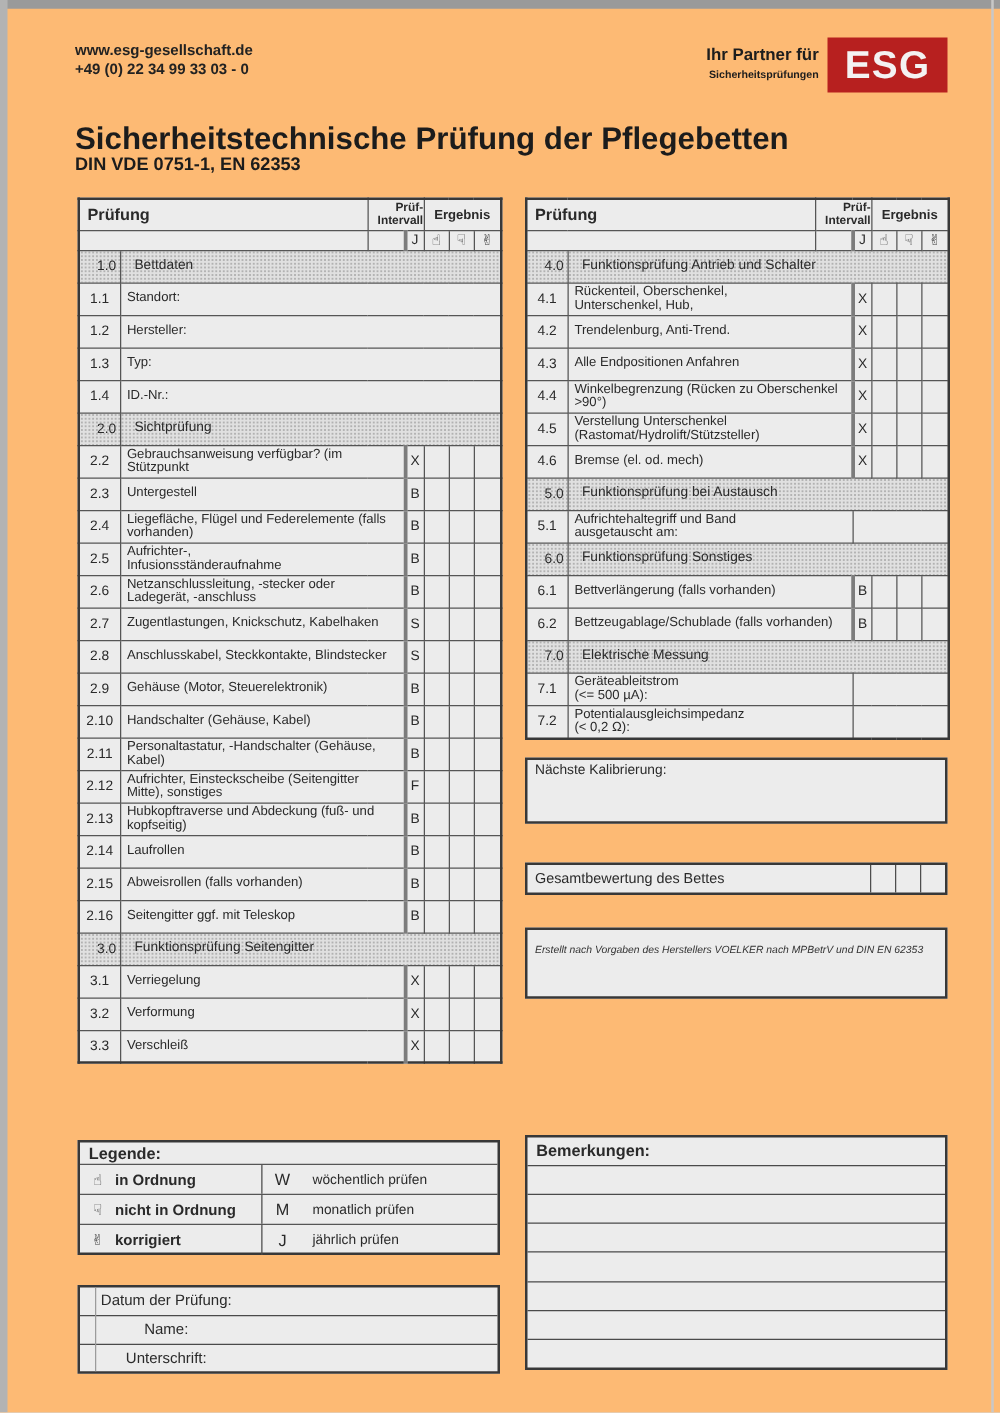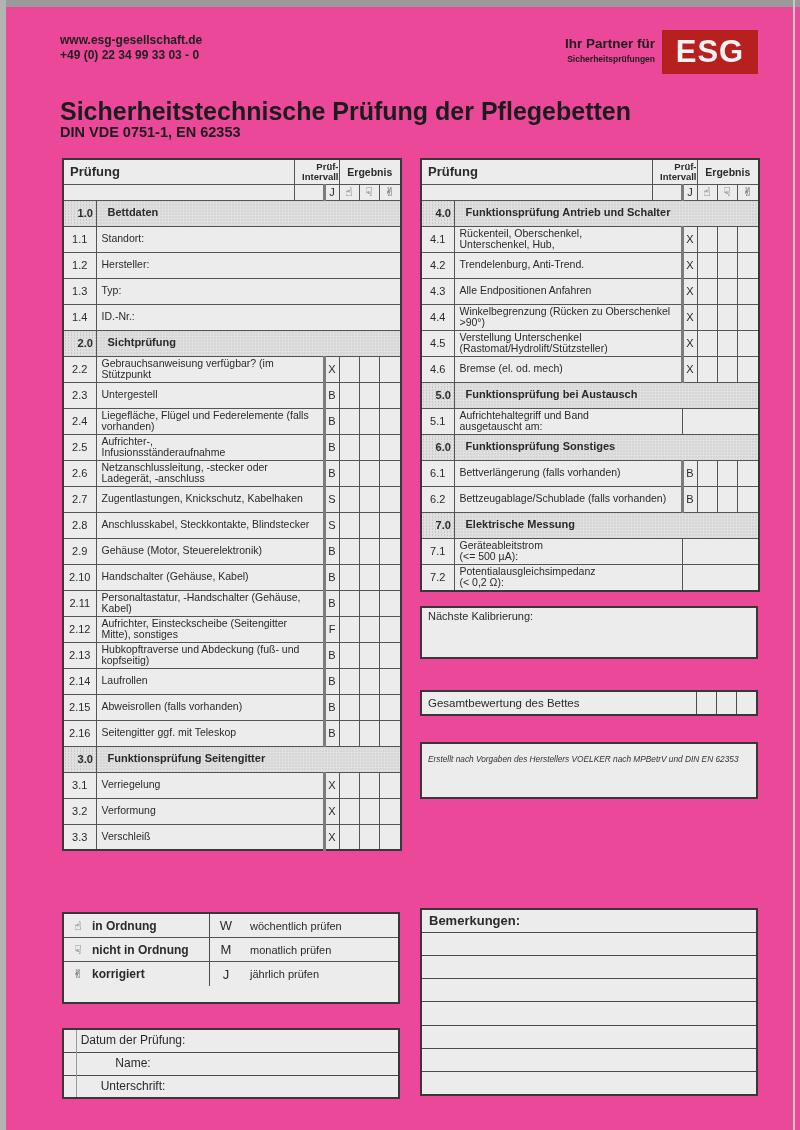--- a/index.html
+++ b/index.html
@@ -1,16 +1,16 @@
 <!DOCTYPE html>
 <html><head>
 <meta charset="utf-8">
 <style>
   html,body{margin:0;padding:0;background:#d8d8d8;}
-  .page{position:relative;width:800px;height:1130px;background:#ec4899;
+  .page{position:relative;width:800px;height:1130px;background:#fdba74;
         font-family:"Liberation Sans",sans-serif;color:#2a2a2a;overflow:hidden;}
   .band-top{position:absolute;left:0;top:0;width:800px;height:7px;background:#9a9a9a;}
   .band-left{position:absolute;left:0;top:0;width:6px;height:1130px;background:#b3b3b3;}
   .band-right{position:absolute;left:793px;top:0;width:2px;height:1130px;background:#c7c7c7;}
 
   .contact{position:absolute;left:60px;top:33px;font-size:12px;font-weight:bold;line-height:15px;color:#222;}
   .partner{position:absolute;right:145px;top:36px;text-align:right;color:#1d1d1d;}
   .partner .l1{font-size:13.5px;font-weight:bold;}
   .partner .l2{font-size:8.5px;font-weight:bold;margin-top:3px;}
   .logo{position:absolute;left:662px;top:30px;width:96px;height:44px;background:#b7201f;
@@ -27,21 +27,21 @@
   .grid tr.h1{height:25px;} .grid tr.h2{height:16px;}
   th.h-pruefung{font-size:13px;font-weight:bold;text-align:left;padding-left:6px;}
   th.h-interval{font-size:9.5px;font-weight:bold;line-height:9.5px;text-align:right;}
   th.h-ergebnis{font-size:10.5px;font-weight:bold;text-align:center;}
   td.jcell{font-size:11px;text-align:center;border-left:3px solid #7c7c7c;}
   td.icon-cell{text-align:center;font-size:12px;font-family:"DejaVu Sans",sans-serif;color:#3a3a3a;}
   td.num{font-size:11px;text-align:center;}
   td.txt{font-size:10.5px;line-height:11.5px;padding:1px 5px;white-space:pre-line;}
   td.mark{font-size:11px;text-align:center;border-left:3px solid #7c7c7c;}
   td.res{background:#ececec;}
-  tr.section td{font-weight:bold;background-color:#e0e0e0;
+  tr.section td{font-weight:normal;background-color:#e0e0e0;
      background-image:radial-gradient(#b2b2b2 0.6px,rgba(0,0,0,0) 0.7px);background-size:3px 3px;padding-left:11px;}
   tr.section td.txt{font-size:11px;}
   td.fill{background:#ececec;}
 
   .box{position:absolute;border:2px solid #383838;background:#ececec;box-sizing:border-box;}
 
   
   #meas-box{left:420px;top:606px;width:338px;height:53px;}
   .meas-row{height:25px;border-bottom:1px solid #555;font-size:11px;padding:2px 0 0 6px;box-sizing:border-box;}
   .meas-row:last-child{border-bottom:none;}
@@ -464,20 +464,21 @@
   <div class="rem-line"></div>
       <div class="rem-line"></div>
       <div class="rem-line"></div>
       <div class="rem-line"></div>
       <div class="rem-line"></div>
       <div class="rem-line"></div>
       <div class="rem-line"></div>
     </div>
 
   <div class="box" id="legend-box">
+    <div class="lg-title">Legende:</div>
   <div class="lg-row">
         <span class="lg-icon">☝</span>
         <span class="lg-label">in Ordnung</span>
         <span class="lg-letter">W</span>
         <span class="lg-desc">wöchentlich prüfen</span>
       </div>
       <div class="lg-row">
         <span class="lg-icon">☟</span>
         <span class="lg-label">nicht in Ordnung</span>
         <span class="lg-letter">M</span>

